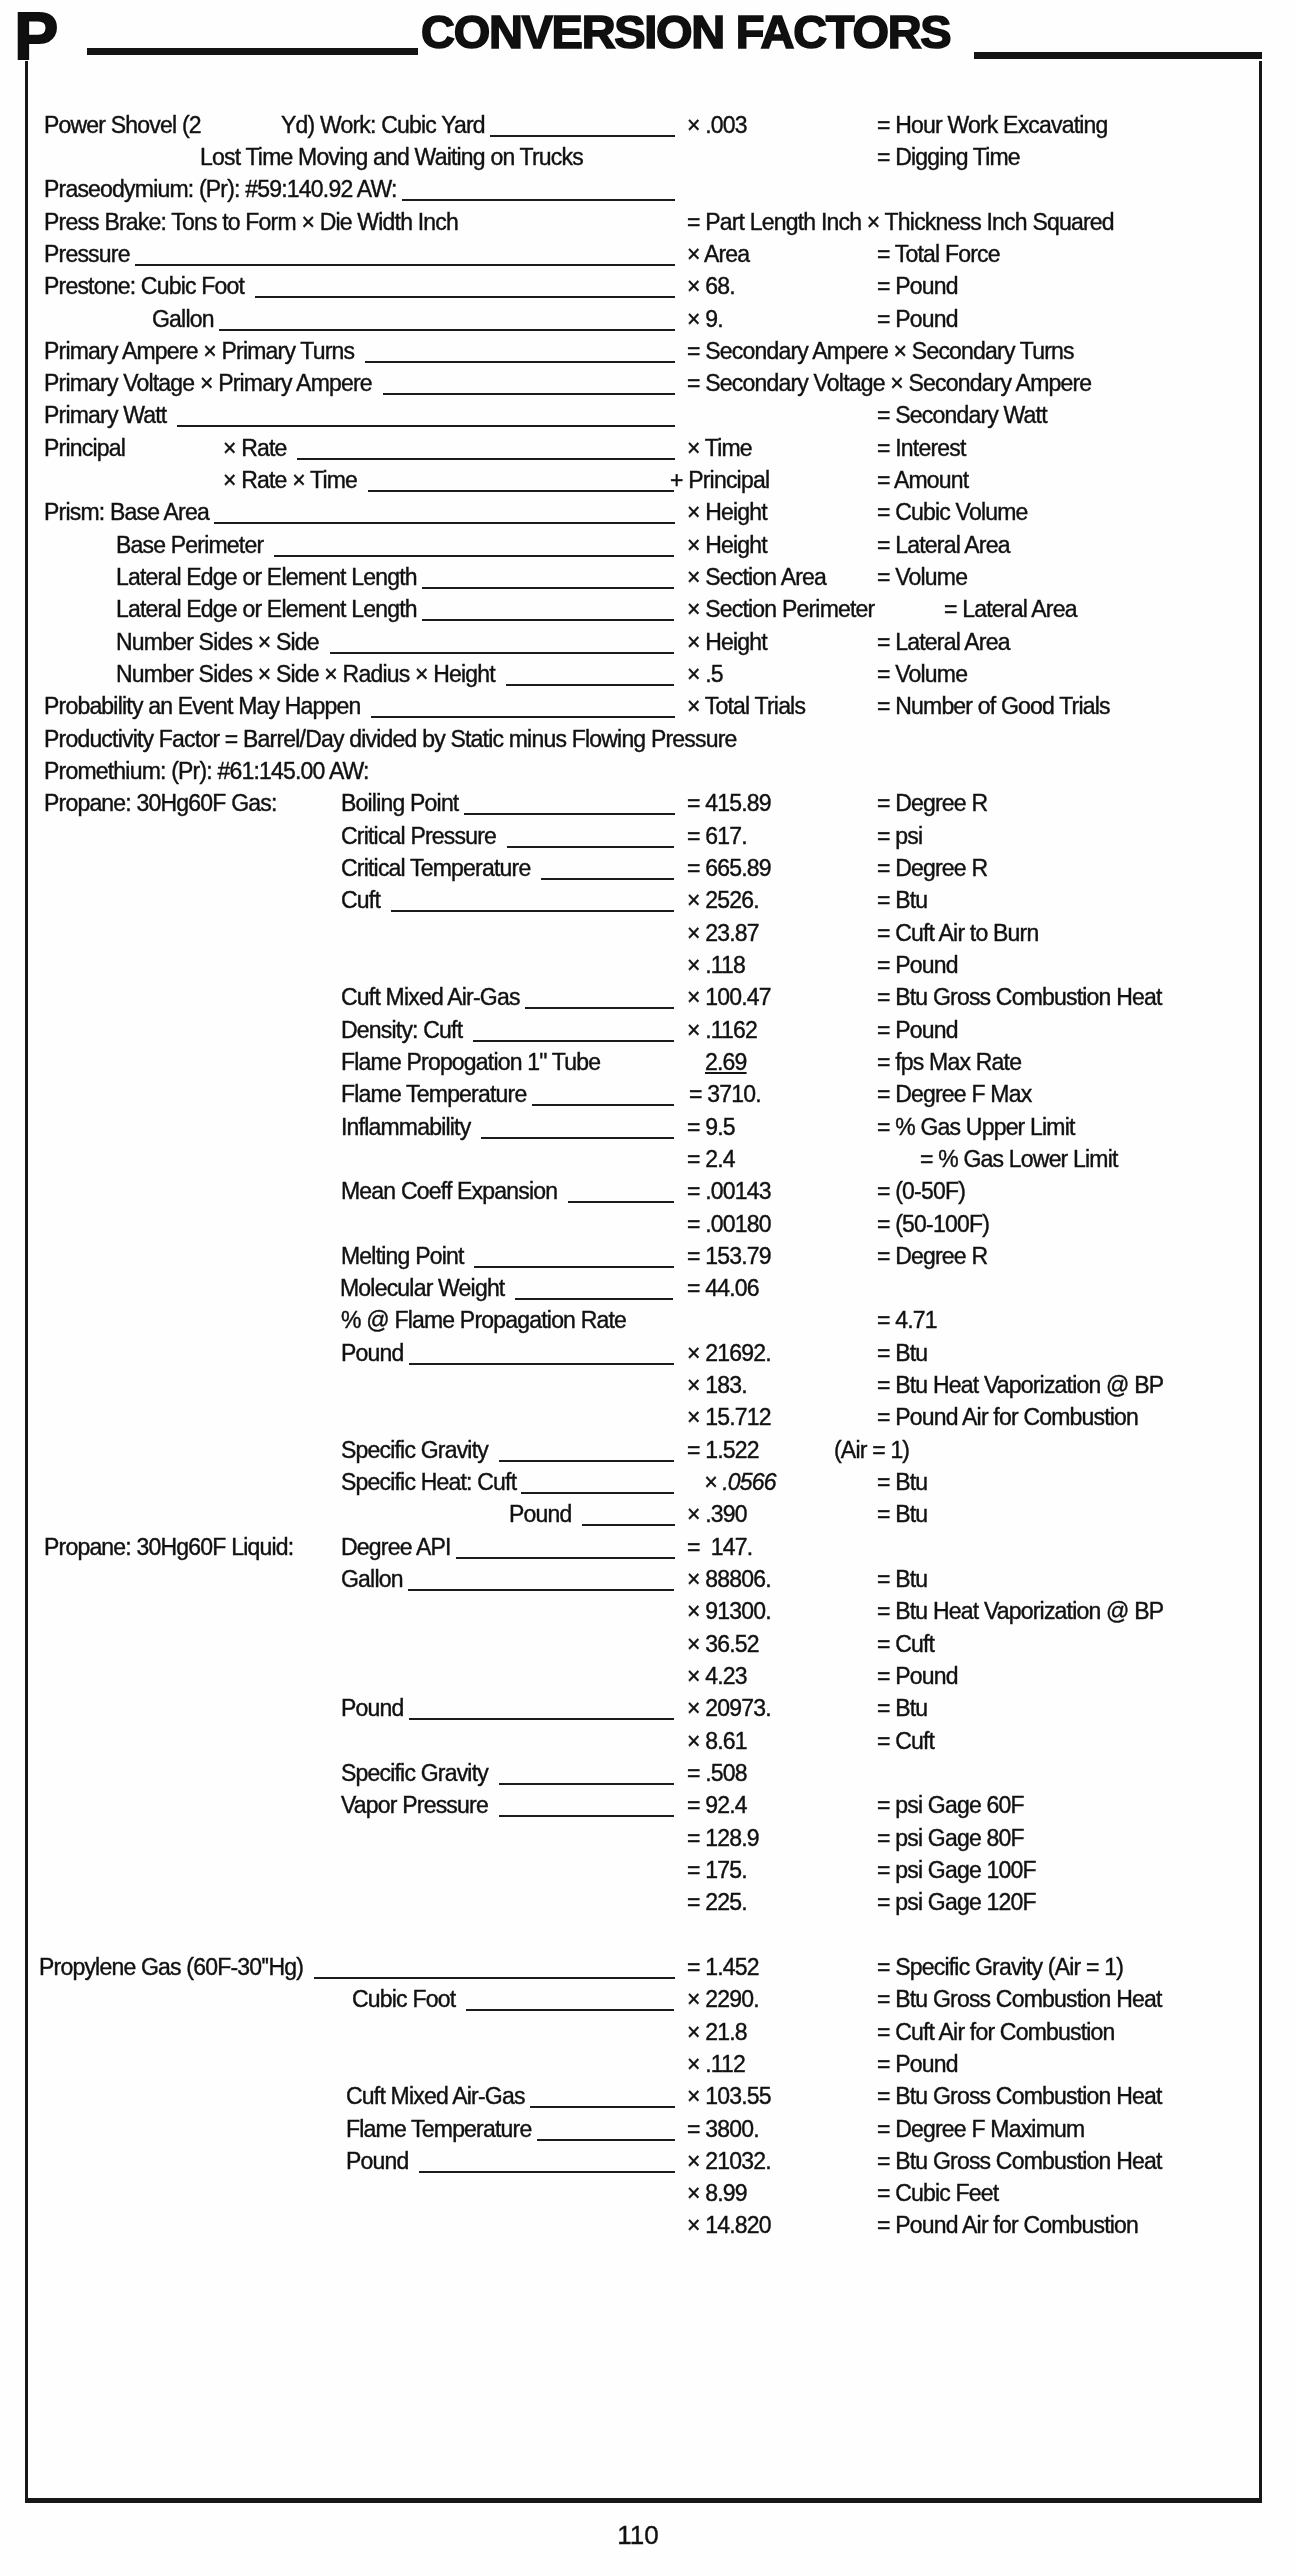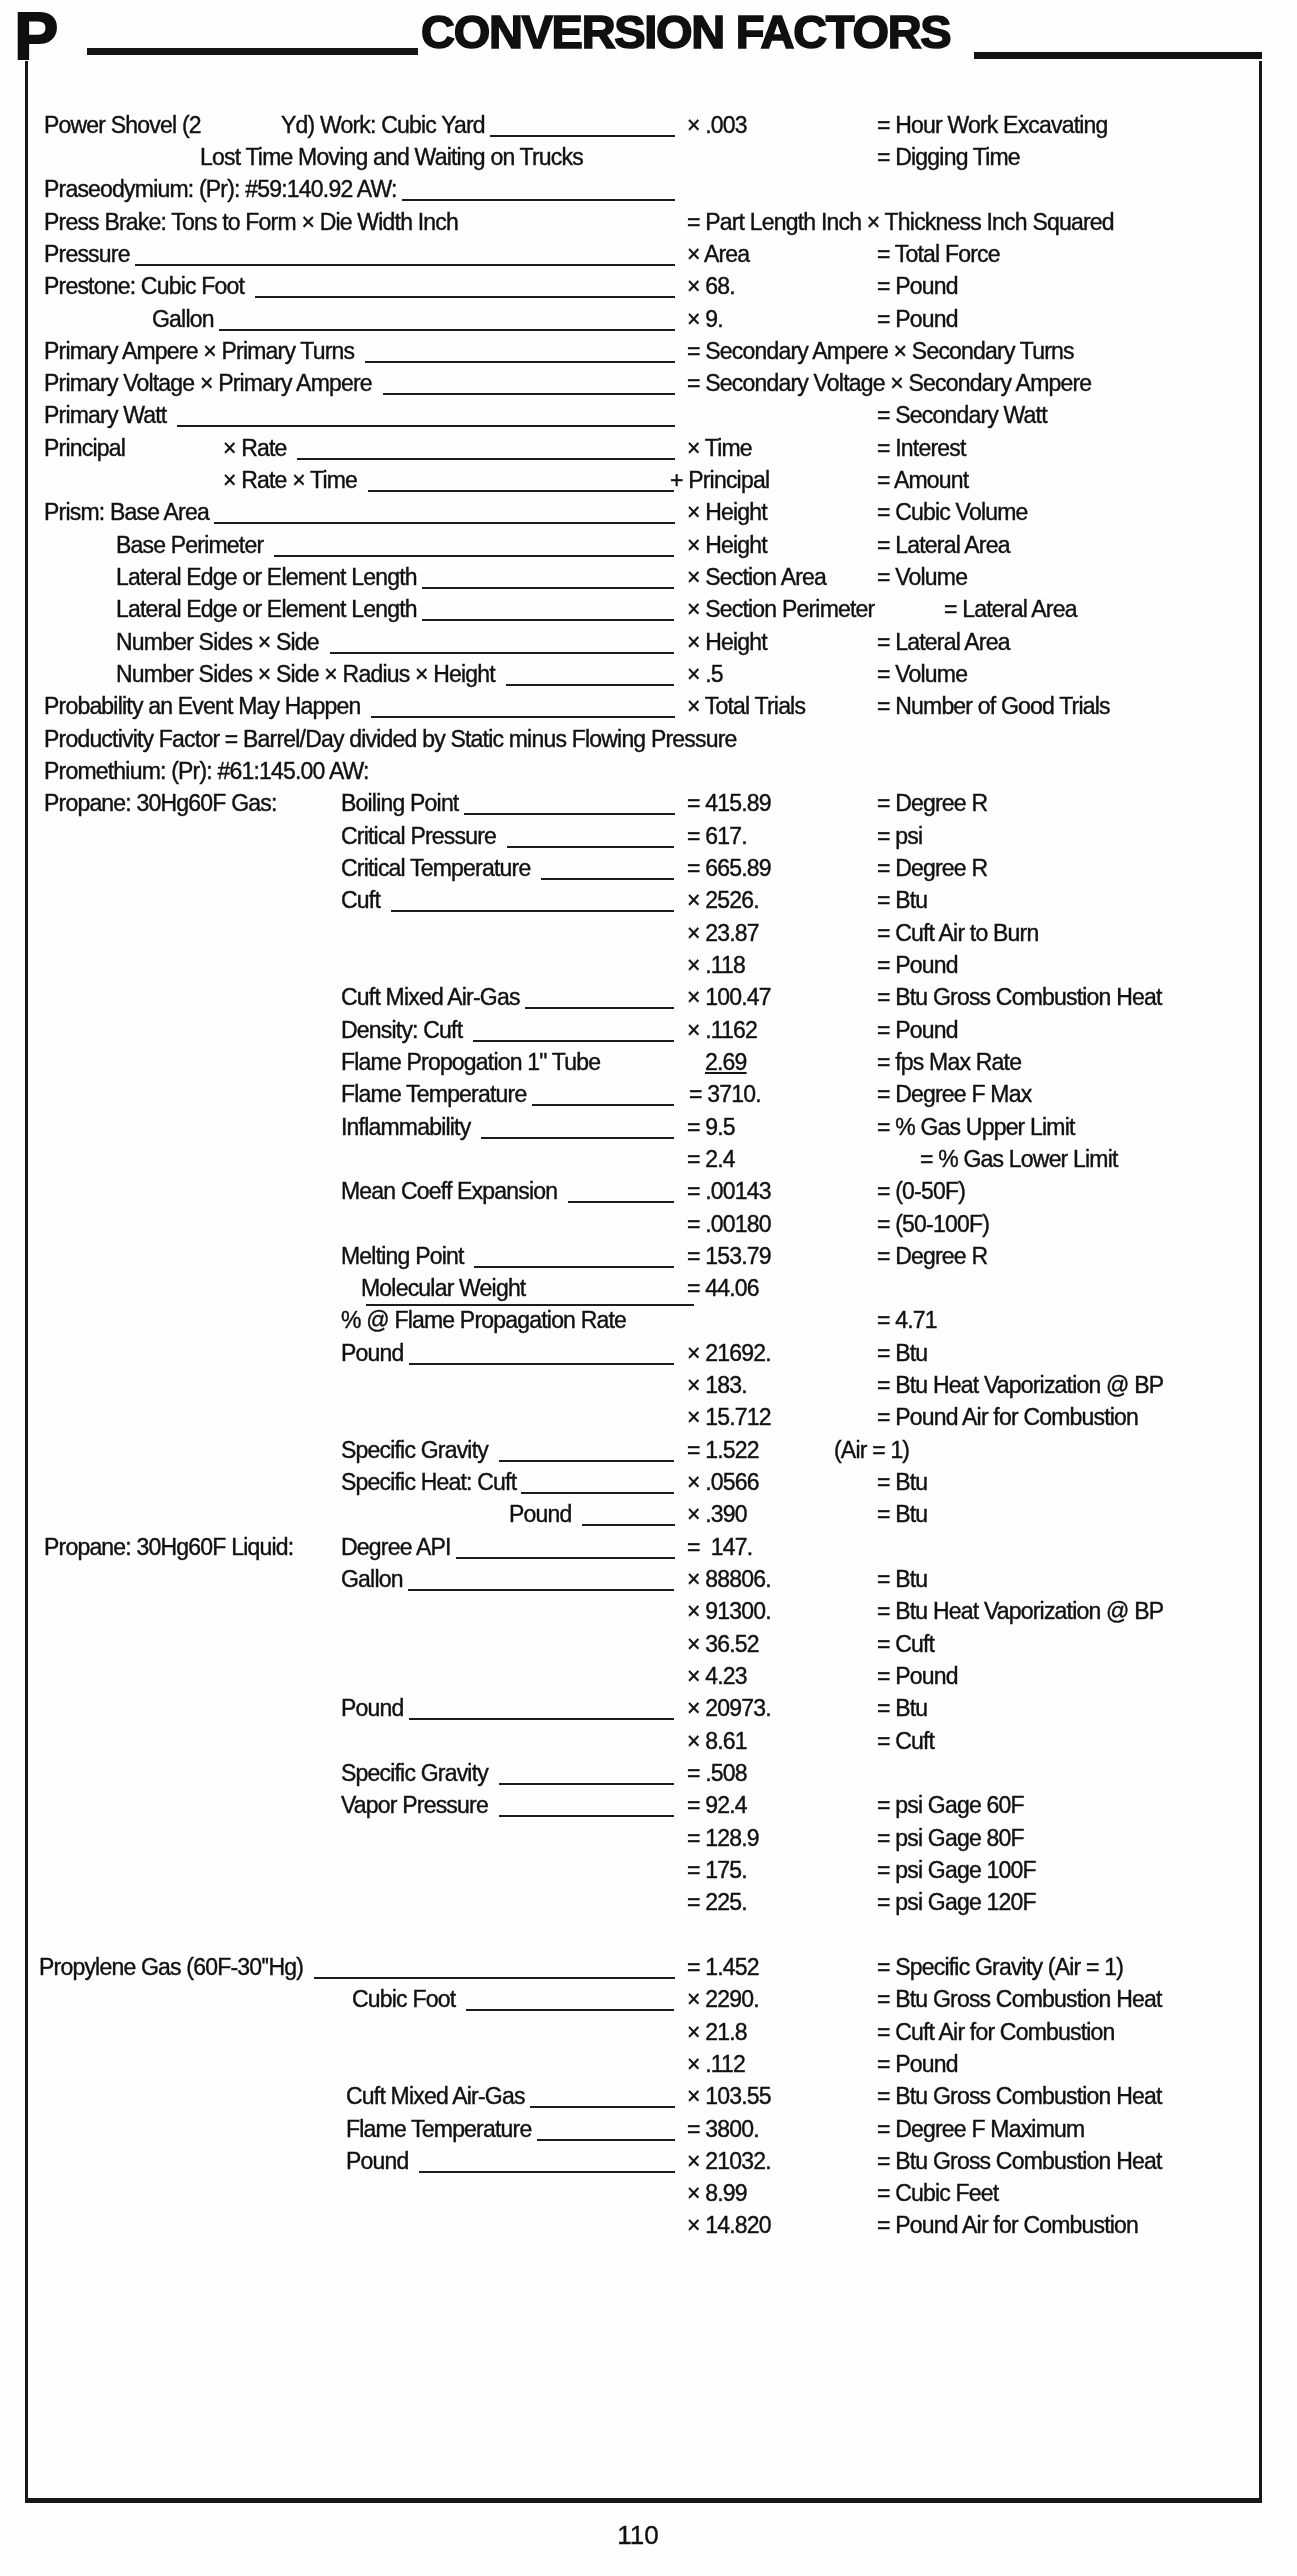--- a/index.html
+++ b/index.html
@@ -296,21 +296,21 @@
       </div>
       <div class="row" style="top: 1240px;">
         <div class="lbl" style="left: 341px; width: 334px;">
           <span class="t">Melting Point </span>
           <span class="fl"></span>
         </div>
         <span class="op" style="left: 687px;">= 153.79</span>
         <span class="res" style="left: 877px;">= Degree R</span>
       </div>
       <div class="row" style="top: 1272px;">
-        <div class="lbl" style="left: 361px; width: 334px; flex-direction: column;">
+        <div class="lbl" style="left: 340px; width: 334px;">
           <span class="t">Molecular Weight </span>
           <span class="fl"></span>
         </div>
         <span class="op" style="left: 687px;">= 44.06</span>
       </div>
       <div class="row" style="top: 1304px;">
         <div class="lbl" style="left: 341px;">
           <span class="t">% @ Flame Propagation Rate</span>
         </div>
         <span class="res" style="left: 877px;">= 4.71</span>
@@ -337,21 +337,21 @@
           <span class="fl"></span>
         </div>
         <span class="op" style="left: 687px;">= 1.522</span>
         <span class="res" style="left: 834px;">(Air = 1)</span>
       </div>
       <div class="row" style="top: 1466px;">
         <div class="lbl" style="left: 341px; width: 334px;">
           <span class="t">Specific Heat: Cuft</span>
           <span class="fl"></span>
         </div>
-        <span class="op" style="left: 687px;">× .0566</span>
+        <span class="op" style="left: 704px; font-style: italic;">× .0566</span>
         <span class="res" style="left: 877px;">= Btu</span>
       </div>
       <div class="row" style="top: 1498px;">
         <div class="lbl" style="left: 509px; width: 167px;">
           <span class="t">Pound </span>
           <span class="fl"></span>
         </div>
         <span class="op" style="left: 687px;">× .390</span>
         <span class="res" style="left: 877px;">= Btu</span>
       </div>

